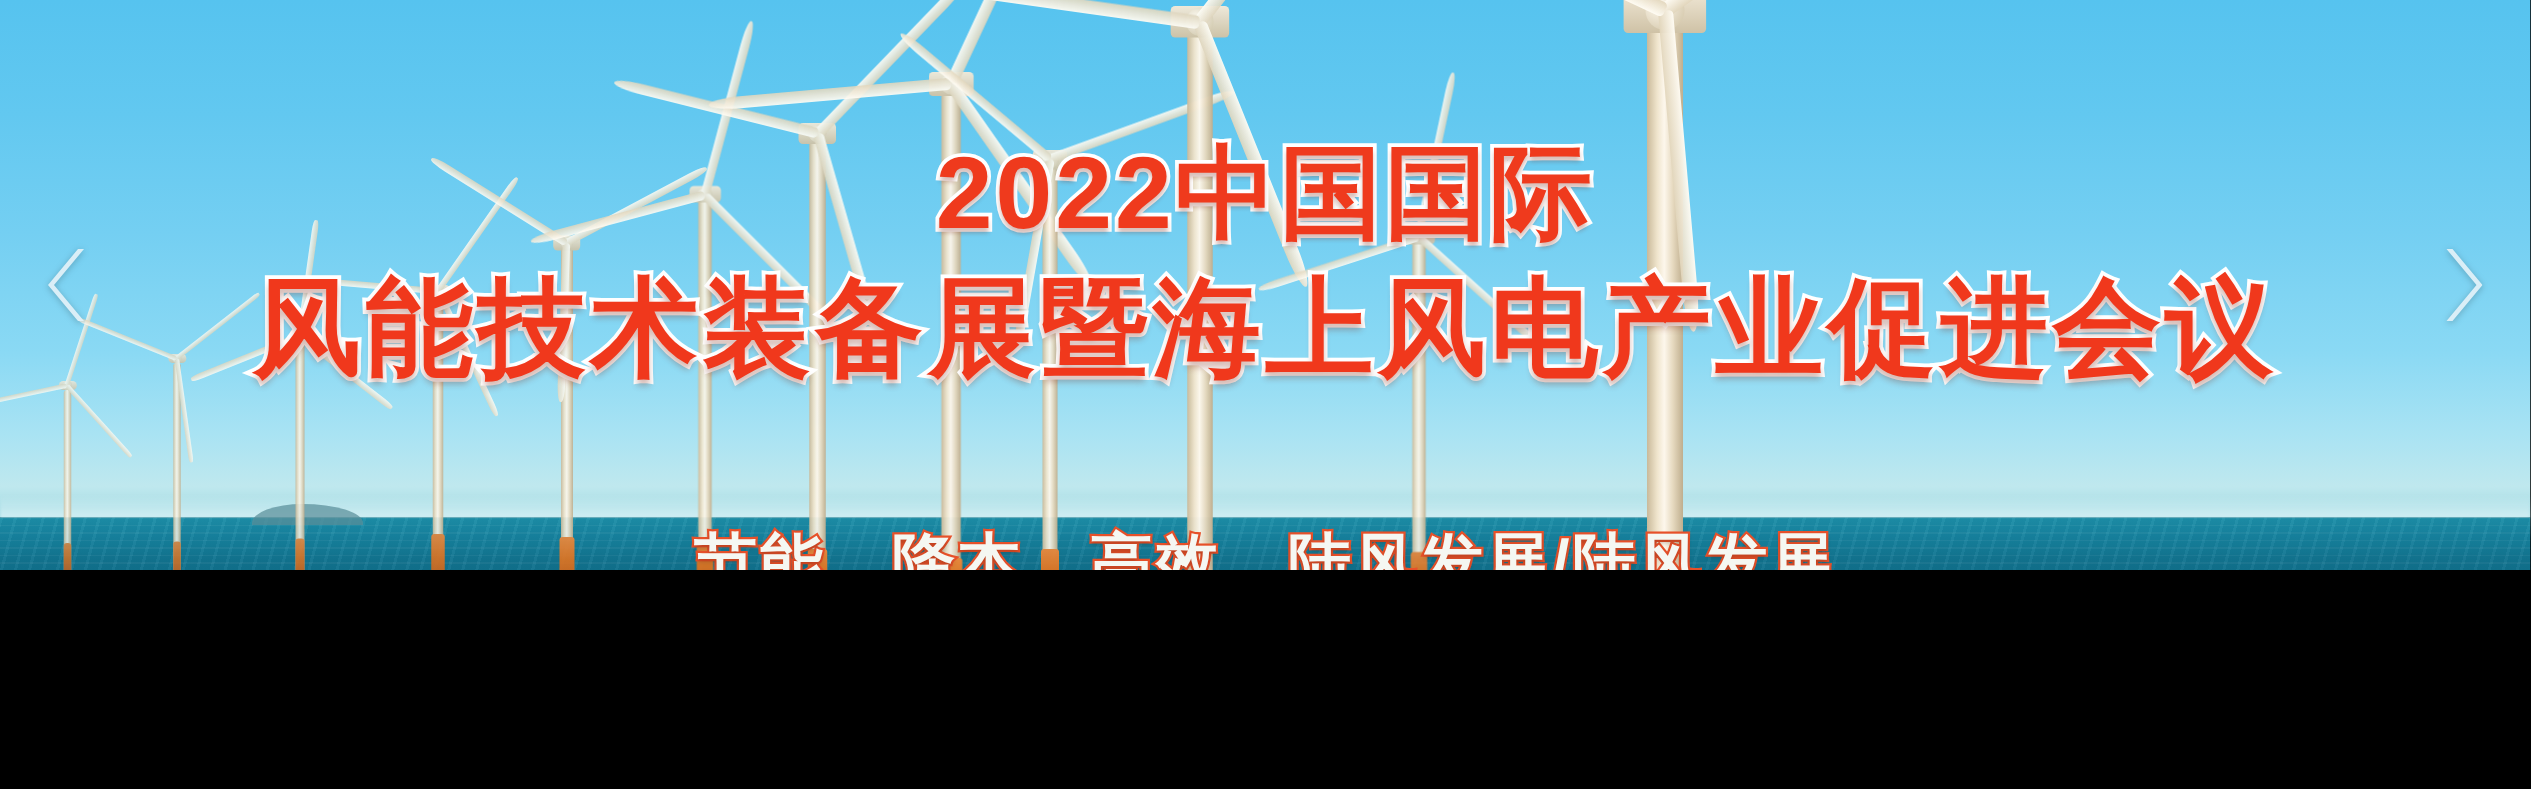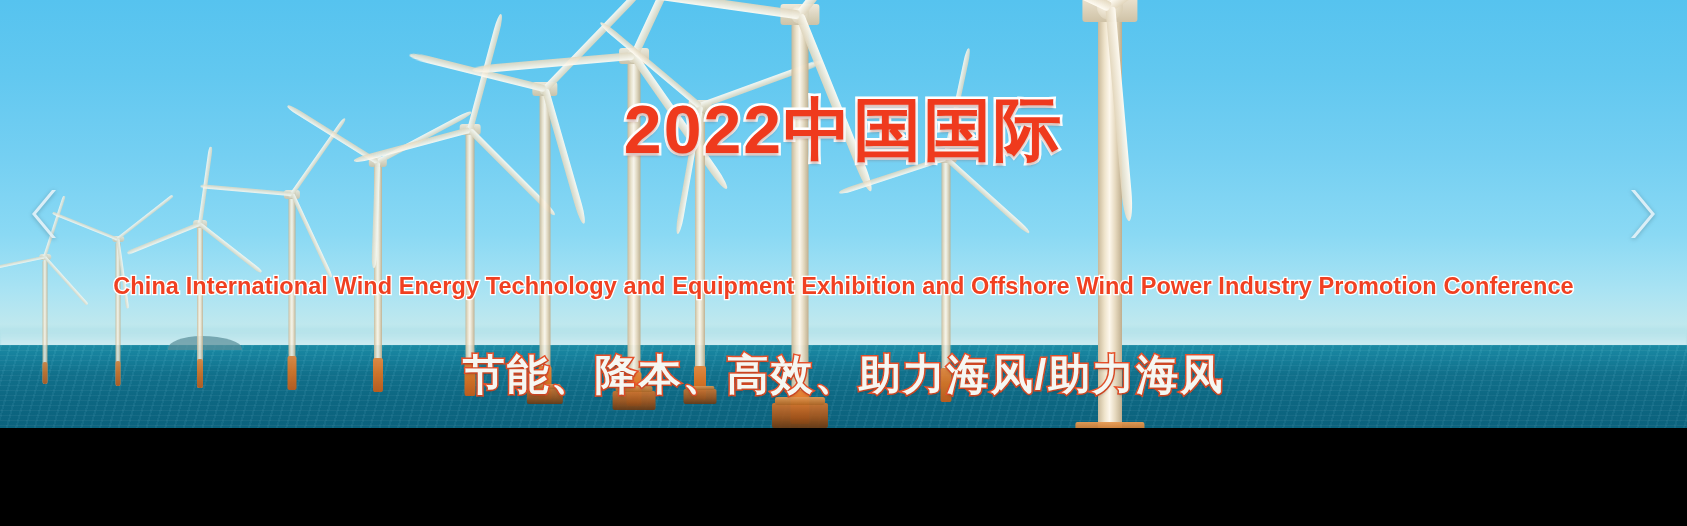--- a/index.html
+++ b/index.html
@@ -2,21 +2,21 @@
 <html><head>
 <meta charset="utf-8">
 <title>Banner</title>
 <style>
   html,body{margin:0;padding:0;background:#000;}
   *{box-sizing:border-box;}
 
   .banner{
     position:relative;
     width:1687px;
-    height:428px;
+    height:380px;
     overflow:hidden;
     font-family:"Liberation Sans","DejaVu Sans",sans-serif;
     user-select:none;
   }
 
   
   .sky{
     position:absolute; left:0; top:0; width:100%; height:345px;
     background:linear-gradient(to bottom,
       #56c3ef 0%,
@@ -295,24 +295,24 @@
         <div class="blade" style="width: 10.32px; height: 215px; left: calc(50% - 5.16px); top: -200px; transform: rotate(175deg);"></div>
         <div class="blade" style="width: 10.32px; height: 215px; left: calc(50% - 5.16px); top: -200px; transform: rotate(295deg);"></div>
         <div class="platform" style="width: 79.2px; height: 36px;"></div>
       </div>
     </div>
 
   <div class="content">
 
     <div class="line1">2022中国国际</div>
 
-
-    <div class="line3">China International Wind Energy Technology and Equipment Exhibition and Offshore Wind Power Industry Promotion Conference</div>
-
-    <div class="line4">节能、降本、高效、助力海风/助力海风</div>
+    <div class="line2">风能技术装备展暨海上风电产业促进会议</div>
+
+
+    <div class="line4">节能、降本、高效、陆风发展/陆风发展</div>
 
   </div>
 
   <div class="nav prev">
     <span>
       <svg width="26" height="52" viewBox="0 0 26 52" aria-hidden="true">
         <path d="M24 2 L4 26 L24 50 L20 50 L0 26 L20 2 Z" fill="#e3f2f9" opacity="0.92"></path>
       </svg>
     </span>
   </div>

